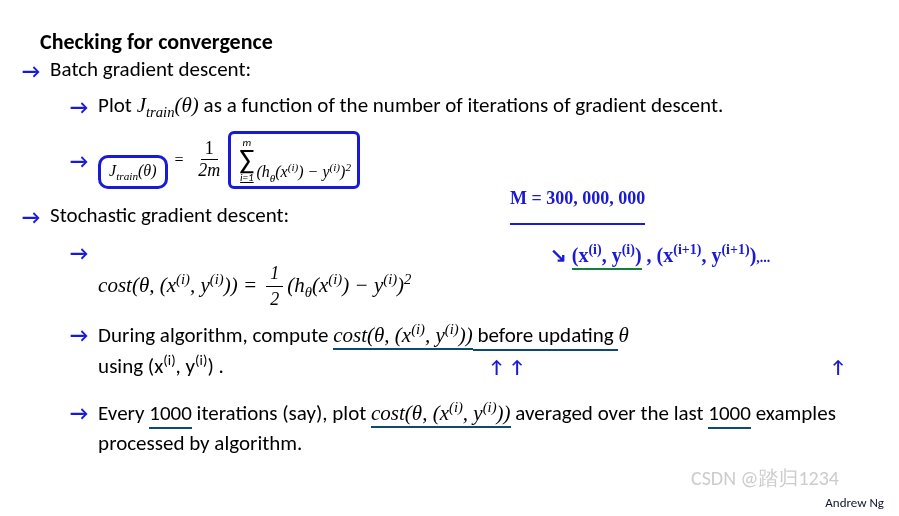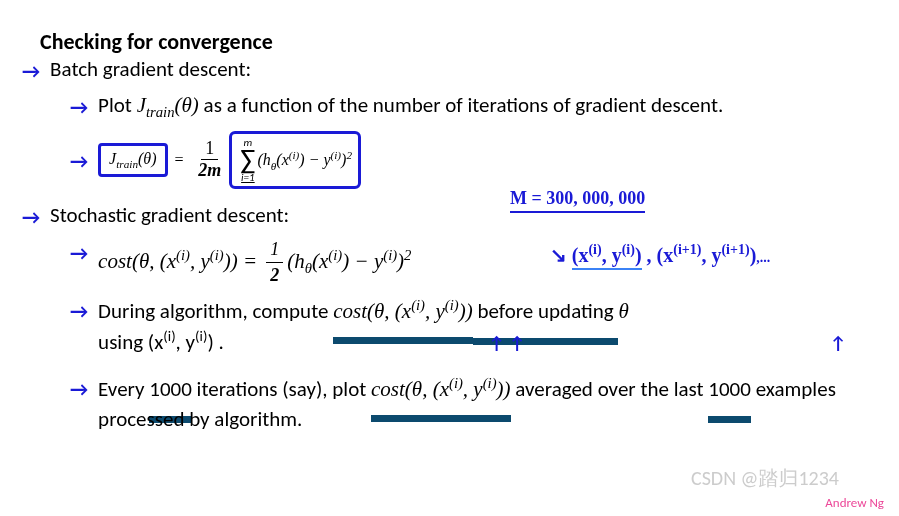--- a/index.html
+++ b/index.html
@@ -33,99 +33,100 @@
       font-weight: bold;
       margin-right: 10px;
       font-size: 20px;
       flex-shrink: 0;
       margin-top: 2px;
     }
     .content { flex: 1; }
     .math {
       font-family: 'Times New Roman', serif;
       font-style: italic;
+      margin-top: 24px;
     }
     .sub { font-size: 0.7em; vertical-align: sub; }
     .sup { font-size: 0.7em; vertical-align: super; }
     .formula-row {
       display: flex;
       align-items: center;
       margin: 8px 0 12px 30px;
     }
     .jtrain-box {
       border: 3px solid #1a1ad6;
-      border-radius: 4px;
+      border-radius: 10px;
       padding: 4px 8px;
       display: inline-block;
     }
     .sum-box {
       border: 3px solid #1a1ad6;
       border-radius: 6px;
       padding: 2px 6px;
       display: inline-flex;
       align-items: center;
     }
     .frac {
       display: inline-flex;
       flex-direction: column;
       align-items: center;
       vertical-align: middle;
       margin: 0 4px;
       font-family: 'Times New Roman', serif;
     }
     .frac-num { border-bottom: 1px solid #000; padding: 0 4px; font-size: 18px; }
-    .frac-den { padding: 0 4px; font-size: 18px; font-style: italic; font-weight: bold; }
+    .frac-den { padding: 0 4px; font-size: 18px; font-style: italic; }
     .sigma {
       display: inline-flex;
       flex-direction: column;
       align-items: center;
       margin: 0 2px;
     }
     .sigma-top { font-size: 11px; font-style: italic; }
     .sigma-mid { font-size: 28px; line-height: 0.8; }
     .sigma-bot { font-size: 11px; font-style: italic; text-decoration: underline; }
     .hand {
       font-family: 'Comic Sans MS', cursive;
       color: #1a1ad6;
       font-weight: bold;
     }
     .m-anno {
       position: absolute;
       left: 510px;
       top: 188px;
       font-size: 18px;
       border-bottom: 2px solid #1a1ad6;
-      padding-bottom: 2px;
+      padding-bottom: 14px;
     }
     .xy-anno {
       position: absolute;
       left: 550px;
       top: 242px;
       font-size: 20px;
     }
-    .xy-a { border-bottom: 2px solid #3b82f6; padding-bottom: 2px; }
-    .ul-blue { border-bottom: 7px solid #0c4a6e; padding-bottom: 14px; }
+    .xy-a { border-bottom: 2px solid #15803d; padding-bottom: 2px; }
+    .ul-blue { border-bottom: 2px solid #0c4a6e; padding-bottom: 1px; }
     .small-arrow {
       color: #1a1ad6;
       font-weight: bold;
       font-size: 18px;
     }
     .watermark {
       position: absolute;
       right: 60px;
       bottom: 24px;
       font-size: 20px;
       color: #ccc;
     }
     .author {
       position: absolute;
       right: 15px;
       bottom: 6px;
       font-size: 13px;
-      color: #ec4899;
+      color: #0f172a;
     }
   </style>
 </head>
 <body>
 
 <div class="title">Checking for convergence</div>
 
 <div class="line indent1">
   <span class="arrow">→</span>
   <span class="content">Batch gradient descent:</span>

